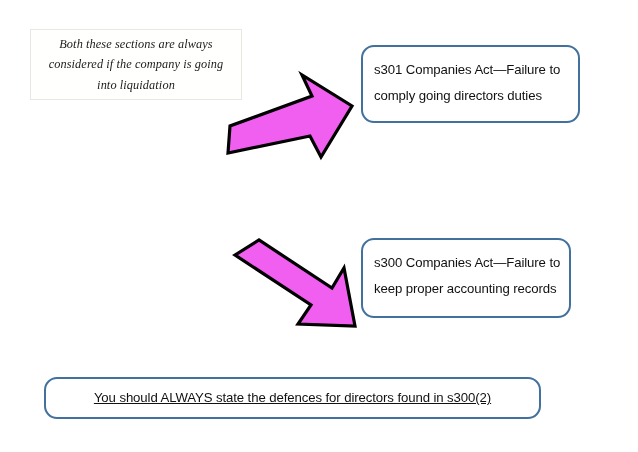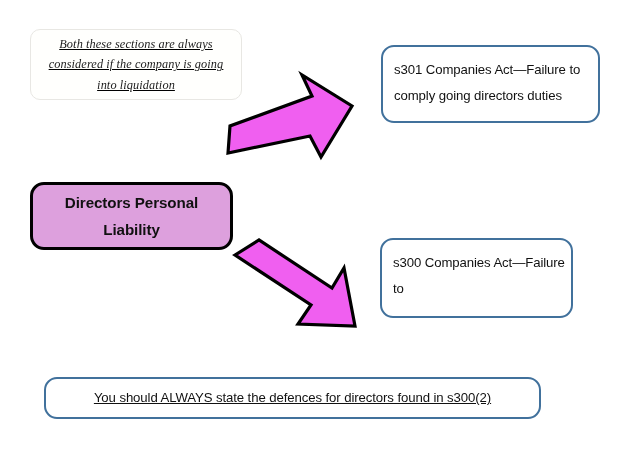--- a/index.html
+++ b/index.html
@@ -23,26 +23,25 @@
 
   
   .note-box {
     position: absolute;
     left: 30px;
     top: 29px;
     width: 212px;
     height: 71px;
     box-sizing: border-box;
     border: 1px solid #e8e7e3;
-    border-radius: 10px;
+    border-radius: 0;
     background: #fffffd;
     display: flex;
     align-items: center;
     padding: 4px 12px;
-    text-decoration: underline;
   }
   .note-text {
     font-family: "Liberation Serif", serif;
     font-style: italic;
     font-size: 12.3px;
     line-height: 1.65;
     color: #1a1a1a;
     text-align: center;
     letter-spacing: 0.1px;
   }
@@ -62,29 +61,27 @@
     color: #111111;
     letter-spacing: -0.1px;
   }
 
   #box-s301 {
     left: 361px;
     top: 45px;
     width: 219px;
     height: 78px;
     padding: 10px 0 0 11px;
-    margin-left: 20px;
   }
   #box-s300 {
     left: 361px;
     top: 238px;
-    width: 193px;
+    width: 210px;
     height: 80px;
     padding: 10px 0 0 11px;
-    margin-left: 19px;
   }
   #box-defences {
     left: 44px;
     top: 377px;
     width: 497px;
     height: 42px;
     display: flex;
     align-items: center;
     justify-content: center;
     padding: 0 10px;
@@ -148,26 +145,23 @@
     <div class="note-text">Both these sections are always considered if the company is going into liquidation</div>
   </div>
 
   <div class="blue-box" id="box-s301">
     <div class="blue-text">s301 Companies Act—Failure to</div>
     <div class="blue-text">comply going directors duties</div>
   </div>
 
   <div class="blue-box" id="box-s300">
     <div class="blue-text">s300 Companies Act—Failure to</div>
+    <div class="blue-text">keep proper accounting records</div>
   </div>
 
-  <div class="purple-box">
-    <div class="purple-line">Directors Personal</div>
-    <div class="purple-line">Liability</div>
-  </div>
 
   <div class="blue-box" id="box-defences">
     <div class="blue-text">You should ALWAYS state the defences for directors found in s300(2)</div>
   </div>
 
   <svg class="arrow-svg" id="arrow-up" viewBox="0 0 125 94">
     <polygon points="0,79 2,52 84,22 74,1 124,32 93,83 82,62" fill="#f05ff0" stroke="#000000" stroke-width="3.2" stroke-linejoin="miter"></polygon>
   </svg>
 
   <svg class="arrow-svg" id="arrow-down" viewBox="0 0 130 92">

